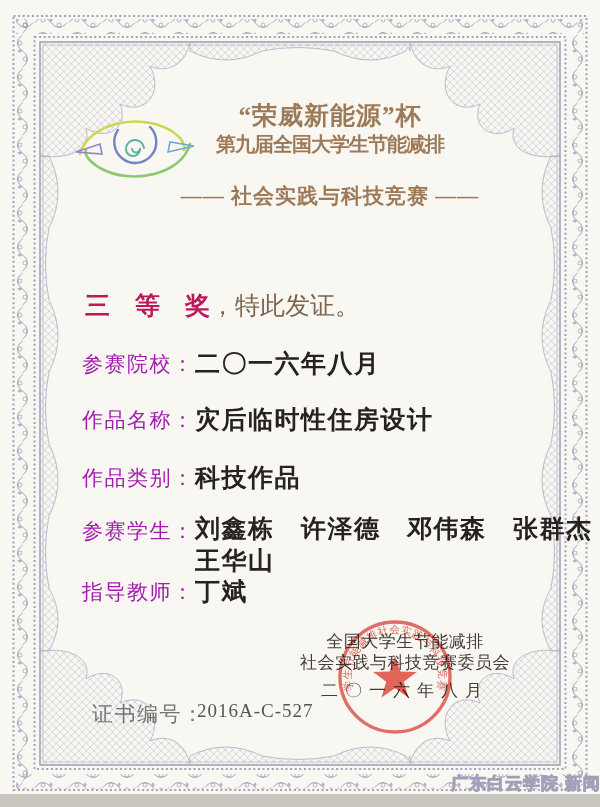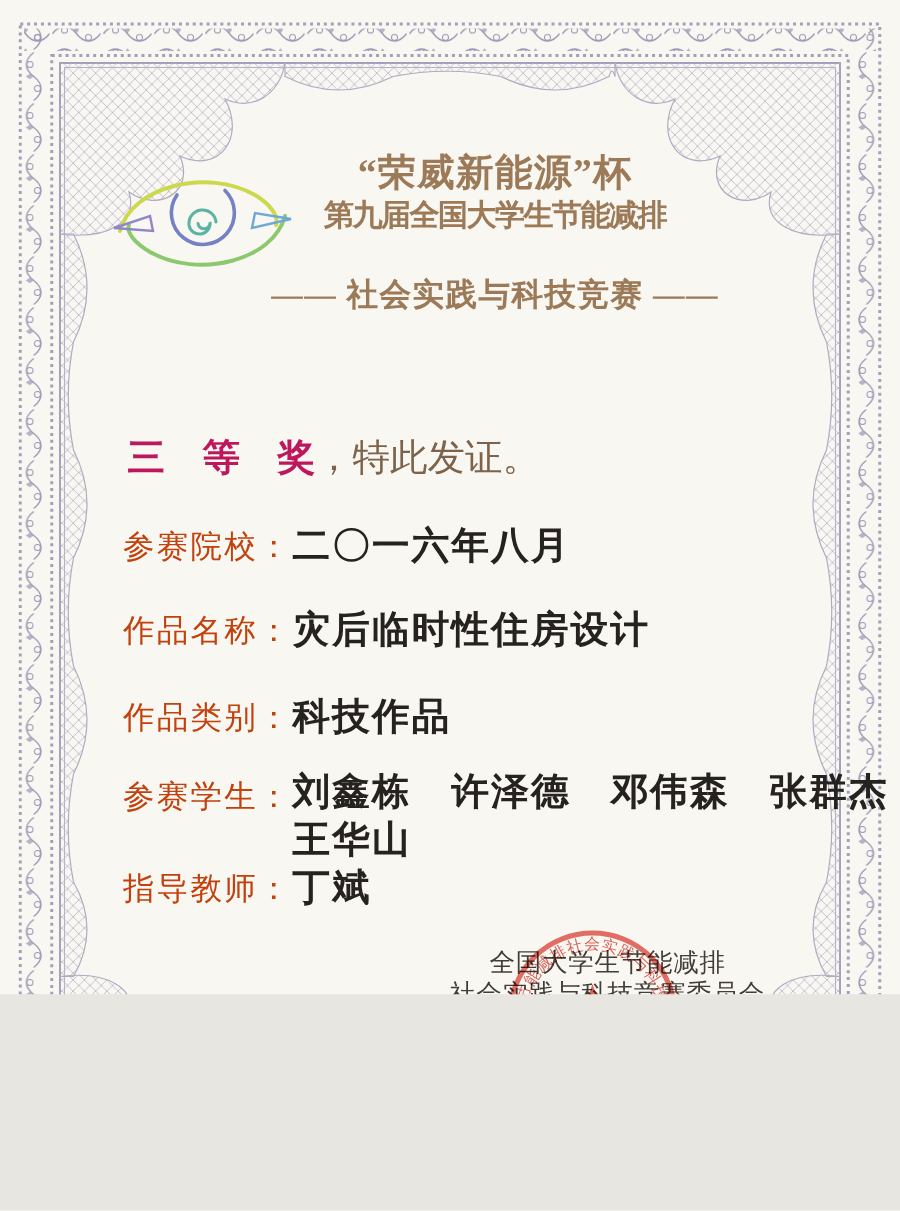--- a/index.html
+++ b/index.html
@@ -1,36 +1,36 @@
 <!DOCTYPE html>
 <html><head>
 <meta charset="utf-8">
 <style>
   html,body{margin:0;padding:0;background:#e8e6e1;}
   .paper{
-    position:relative; width:600px; height:663px; overflow:hidden;
+    position:relative; width:600px; height:807px; overflow:hidden;
     background:#f9f7f2;
     font-family:"Liberation Serif","DejaVu Serif",serif;
   }
   svg{display:block;}
   .border-svg{position:absolute;left:0;top:0;}
   .logo{position:absolute;left:74px;top:108px;}
 
   .title-block{position:absolute;left:130px;top:102px;width:400px;text-align:center;color:#9c7a58;}
   .t1{font-size:25px;font-weight:bold;line-height:28px;letter-spacing:1px;}
   .t2{font-size:20px;font-weight:bold;line-height:29px;letter-spacing:-1px;white-space:nowrap;}
   .t3{font-size:21px;font-weight:bold;line-height:26px;letter-spacing:1px;white-space:nowrap;margin-top:24px;}
 
   .para{position:absolute;left:64px;top:222px;width:472px;
         font-size:25px;line-height:32px;color:#7d6349;text-indent:42px;letter-spacing:0.2px;}
   .award-line{position:absolute;left:85px;top:290px;font-size:25px;line-height:32px;color:#7d6349;white-space:nowrap;}
   .award{color:#be185d;font-weight:bold;}
 
   .row{position:absolute;left:82px;white-space:nowrap;}
-  .row .lab{font-size:21px;color:#c2410c;letter-spacing:1.5px;vertical-align:baseline;}
+  .row .lab{font-size:21px;color:#a21caf;letter-spacing:1.5px;vertical-align:baseline;}
   .row .val{position:absolute;left:113px;top:-3px;font-size:25px;font-weight:bold;color:#262220;letter-spacing:1.5px;}
   .row-school{top:350px;} .row-work{top:406px;} .row-type{top:464px;}
   .row-students{top:517px;} .row-teacher{top:578px;}
   .students-val div{line-height:32px;}
   .row-students .val{top:-4px;}
 
   .issuer{position:absolute;left:280px;top:631px;width:250px;text-align:center;
           color:#433d38;font-size:17px;line-height:21px;letter-spacing:0.5px;white-space:nowrap;}
   .issuer .date{margin-top:7px;letter-spacing:7px;}
 

